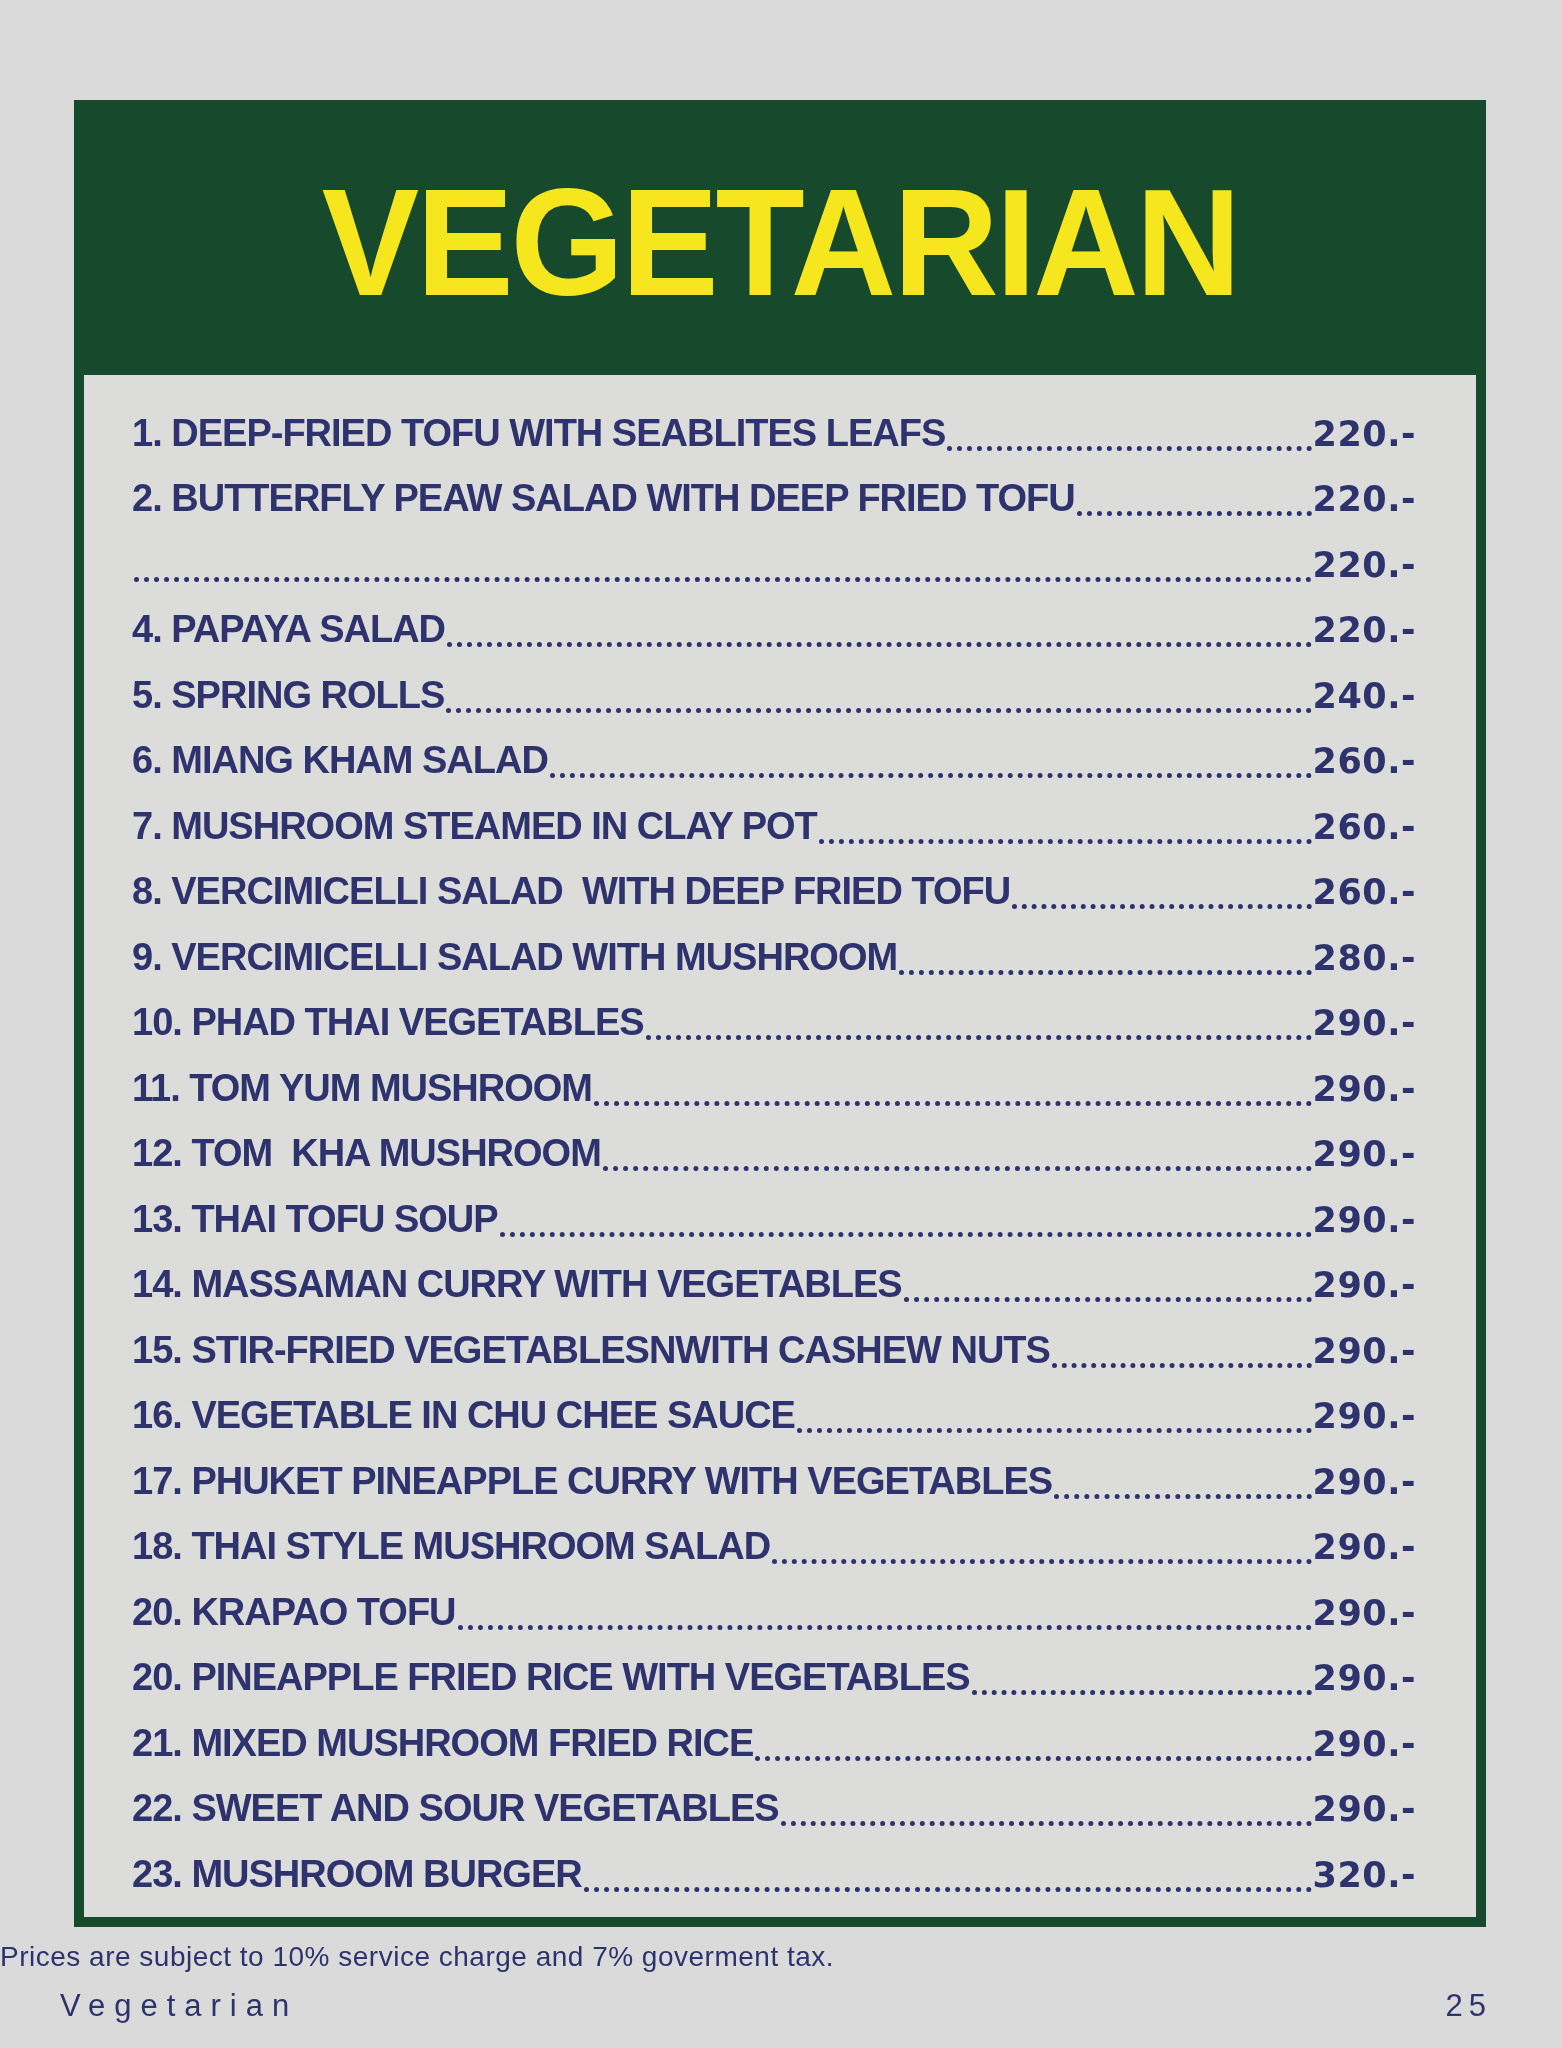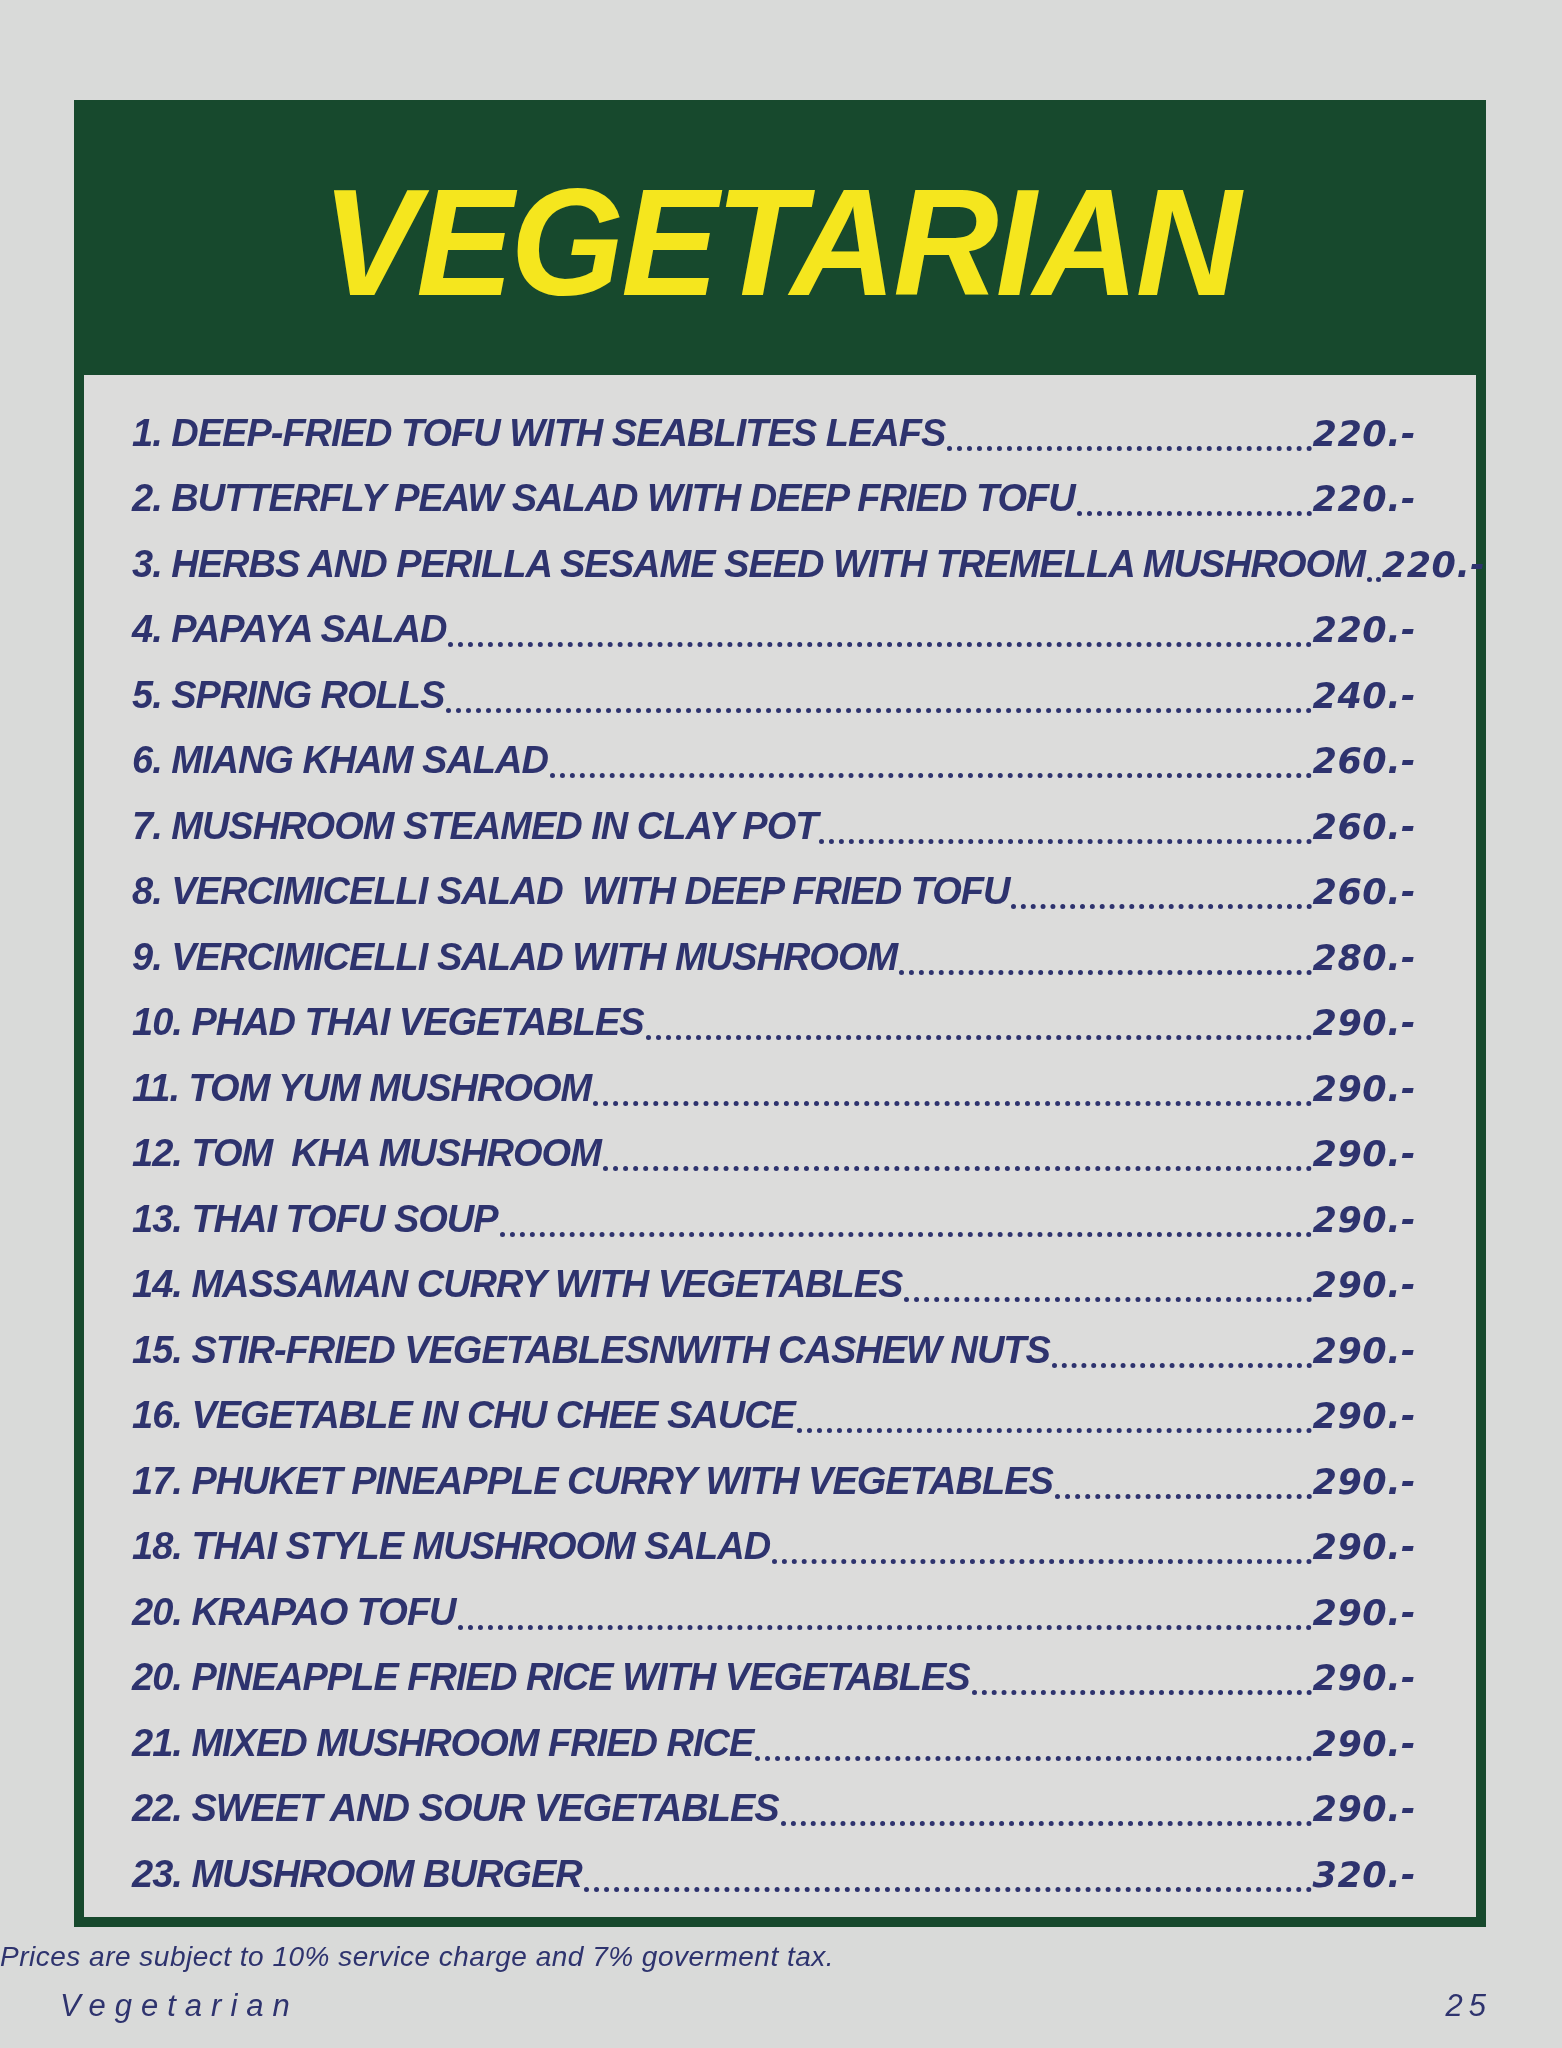--- a/index.html
+++ b/index.html
@@ -3,21 +3,21 @@
 <meta charset="utf-8">
 <style>
   html, body { margin: 0; padding: 0; }
   body {
     width: 1562px; height: 2048px;
     background: #d9dad9;
     font-family: "Liberation Sans", sans-serif;
     position: relative;
     overflow: hidden;
   }
-  .page { position: absolute; inset: 0; font-style: italic; }
+  .page { position: absolute; inset: 0; }
 
   .menu-box {
     position: absolute;
     left: 74px; top: 100px;
     width: 1412px; height: 1827px;
     box-sizing: border-box;
     border: 10px solid #17492d;
     background: #dcdcdb;
   }
   .menu-header {
@@ -105,21 +105,20 @@
           <span class="item-label">1. DEEP-FRIED TOFU WITH SEABLITES LEAFS</span>
           <span class="leader-dots"></span>
           <span class="item-price">220.-</span>
         </div>
         <div class="menu-row">
           <span class="item-label">2. BUTTERFLY PEAW SALAD WITH DEEP FRIED TOFU</span>
           <span class="leader-dots"></span>
           <span class="item-price">220.-</span>
         </div>
         <div class="menu-row">
-          <span class="item-label">3. HERBS AND PERILLA SESAME SEED WITH TREMELLA MUSHROOM</span>
           <span class="leader-dots"></span>
           <span class="item-price">220.-</span>
         </div>
         <div class="menu-row">
           <span class="item-label">4. PAPAYA SALAD</span>
           <span class="leader-dots"></span>
           <span class="item-price">220.-</span>
         </div>
         <div class="menu-row">
           <span class="item-label">5. SPRING ROLLS</span>

